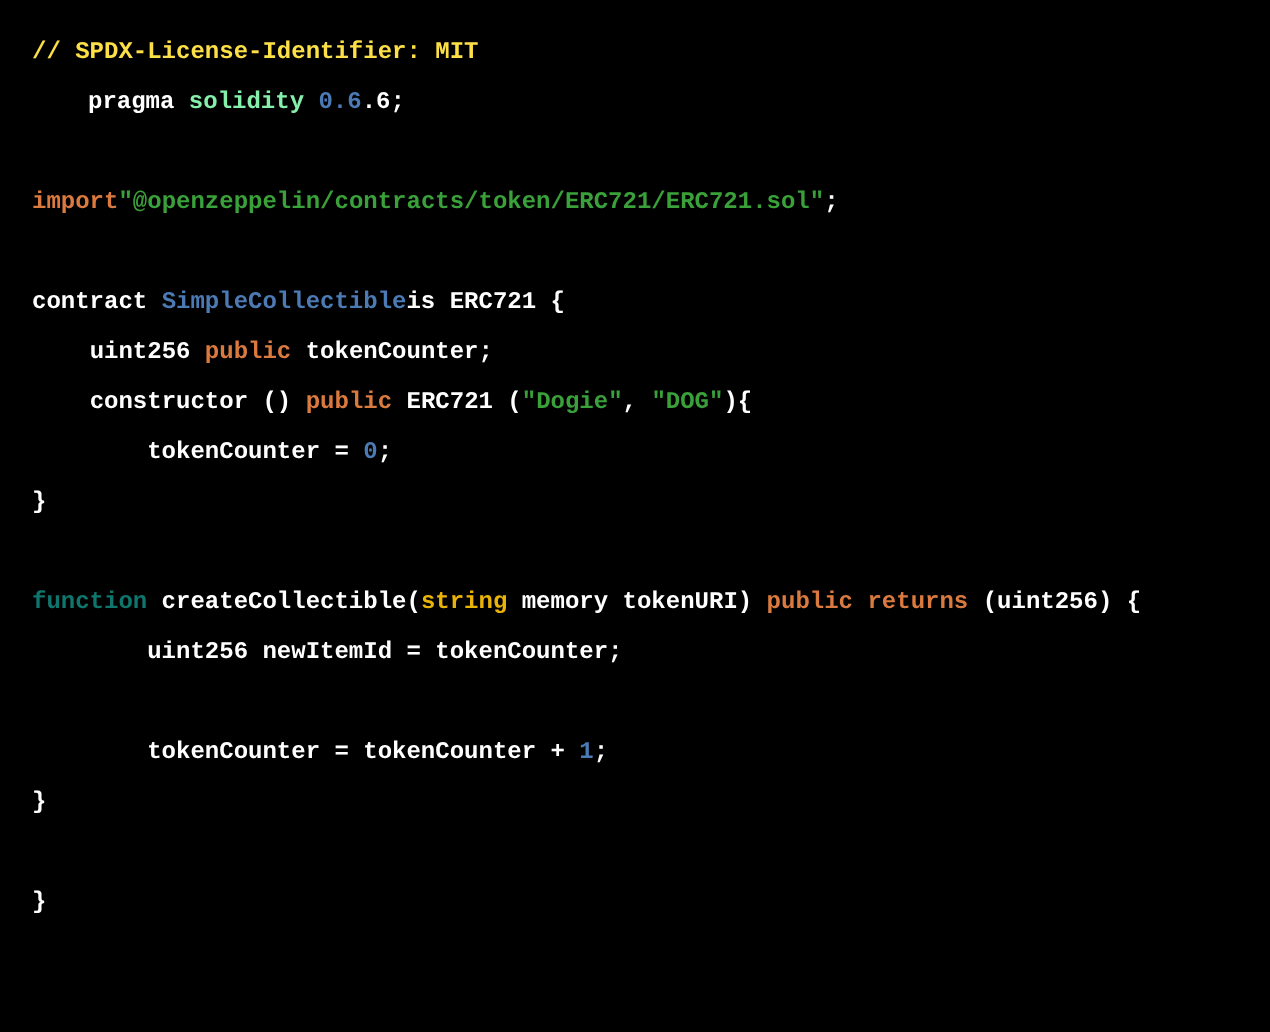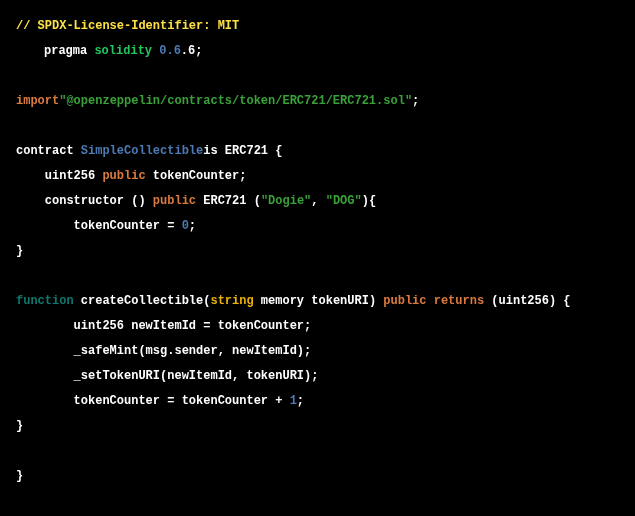--- a/index.html
+++ b/index.html
@@ -18,21 +18,21 @@
       background: #000;
       color: #fff;
       font-weight: bold;
     }
     .line {
       white-space: pre;
       min-height: 25px;
     }
     .comment { color: #fde047; }
     .keyword-pragma { color: #fff; margin-left: 28px; }
-    .keyword-solidity { color: #22c55e; margin-top: 15px; }
+    .keyword-solidity { color: #86efac; margin-top: 15px; }
     .version1 { color: #4b7ab4; }
     .version2 { color: #fff; }
     .keyword-import { color: #da7a3f; }
     .string { color: #3aa13a; }
     .keyword-contract { color: #fff; }
     .contract-name { color: #4b7ab4; }
     .keyword-is { color: #fff; text-align: right; }
     .type-erc { color: #fff; }
     .brace { color: #fff; }
     .type-uint { color: #fff; }
@@ -57,19 +57,18 @@
   <div class="line"><span class="keyword-import">import</span><span class="string">"@openzeppelin/contracts/token/ERC721/ERC721.sol"</span><span class="semi">;</span></div>
   <div class="line"></div>
   <div class="line"><span class="keyword-contract">contract </span><span class="contract-name">SimpleCollectible</span><span class="keyword-is">is </span><span class="type-erc">ERC721 {</span></div>
   <div class="line"><span>    </span><span class="type-uint">uint256 </span><span class="keyword-public">public</span><span class="identifier"> tokenCounter;</span></div>
   <div class="line"><span>    </span><span class="keyword-constructor">constructor () </span><span class="keyword-public">public</span><span class="identifier"> ERC721 (</span><span class="string">"Dogie"</span><span class="identifier">, </span><span class="string">"DOG"</span><span class="identifier">){</span></div>
   <div class="line"><span>        </span><span class="identifier">tokenCounter = </span><span class="number">0</span><span class="semi">;</span></div>
   <div class="line"><span class="brace">}</span></div>
   <div class="line"></div>
   <div class="line"><span class="keyword-function">function</span><span class="identifier"> createCollectible(</span><span class="keyword-string">string</span><span class="keyword-memory"> memory</span><span class="identifier"> tokenURI) </span><span class="keyword-public">public</span><span class="identifier"> </span><span class="keyword-returns">returns</span><span class="identifier"> (uint256) {</span></div>
   <div class="line"><span>        </span><span class="identifier">uint256 newItemId = tokenCounter;</span></div>
-  <div class="line"><span>        </span><span class="identifier">_safeMint(msg.sender, newItemId);</span></div>
-  <div class="line"><span>        </span><span class="identifier">_setTokenURI(newItemId, tokenURI);</span></div>
+  <div class="line"><span>        </span></div>
   <div class="line"><span>        </span><span class="identifier">tokenCounter = tokenCounter + </span><span class="number">1</span><span class="semi">;</span></div>
   <div class="line"><span class="brace">}</span></div>
   <div class="line"></div>
   <div class="line"><span class="brace">}</span></div>
 </div>
 
 </body></html>

